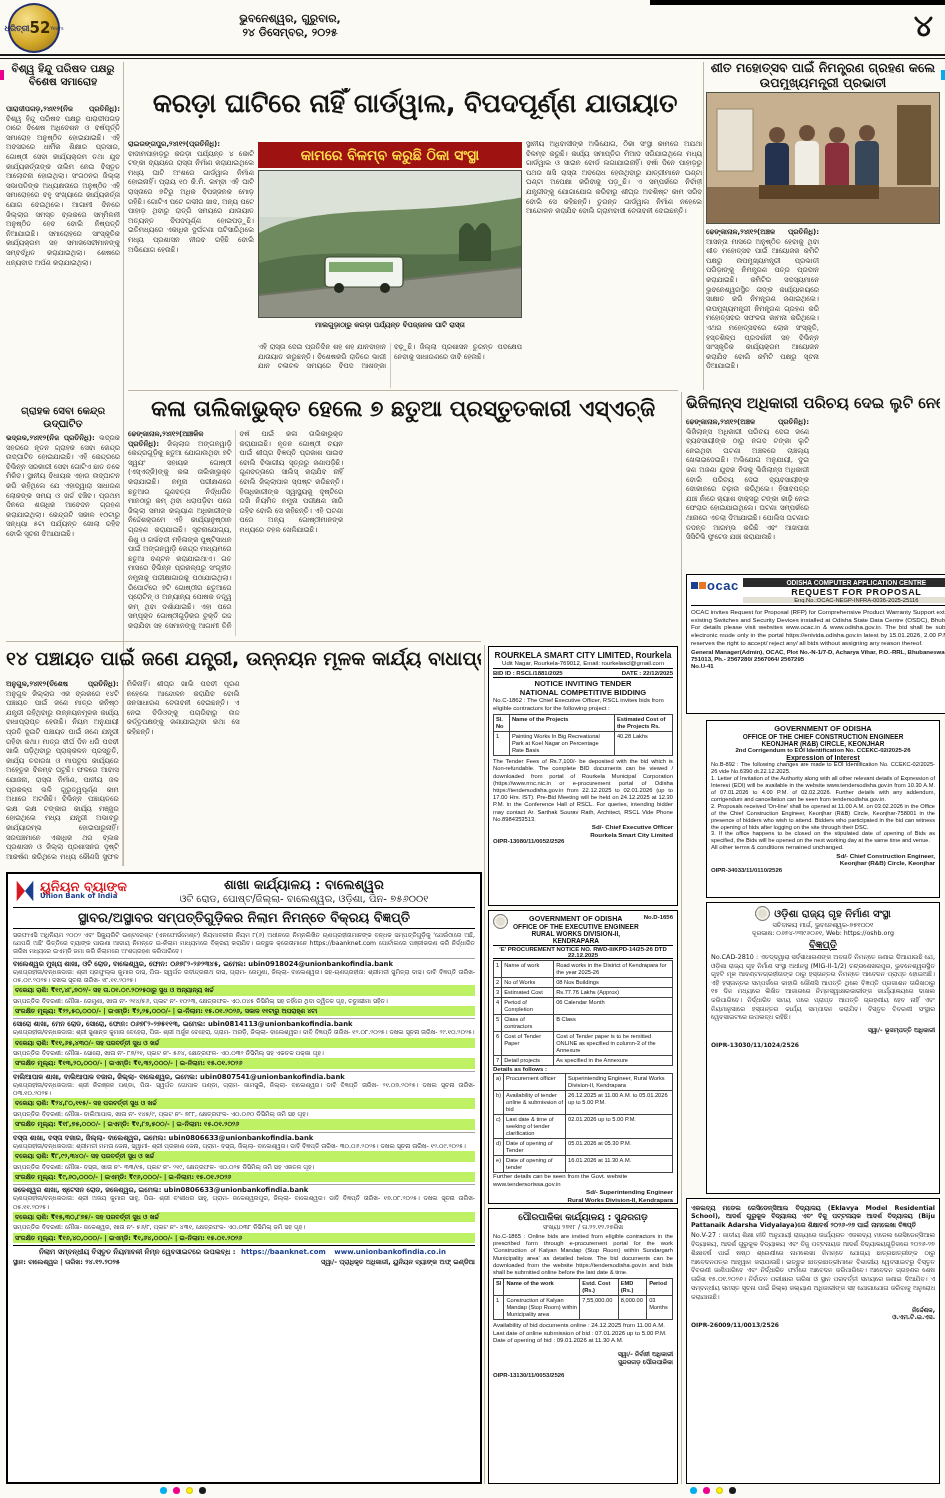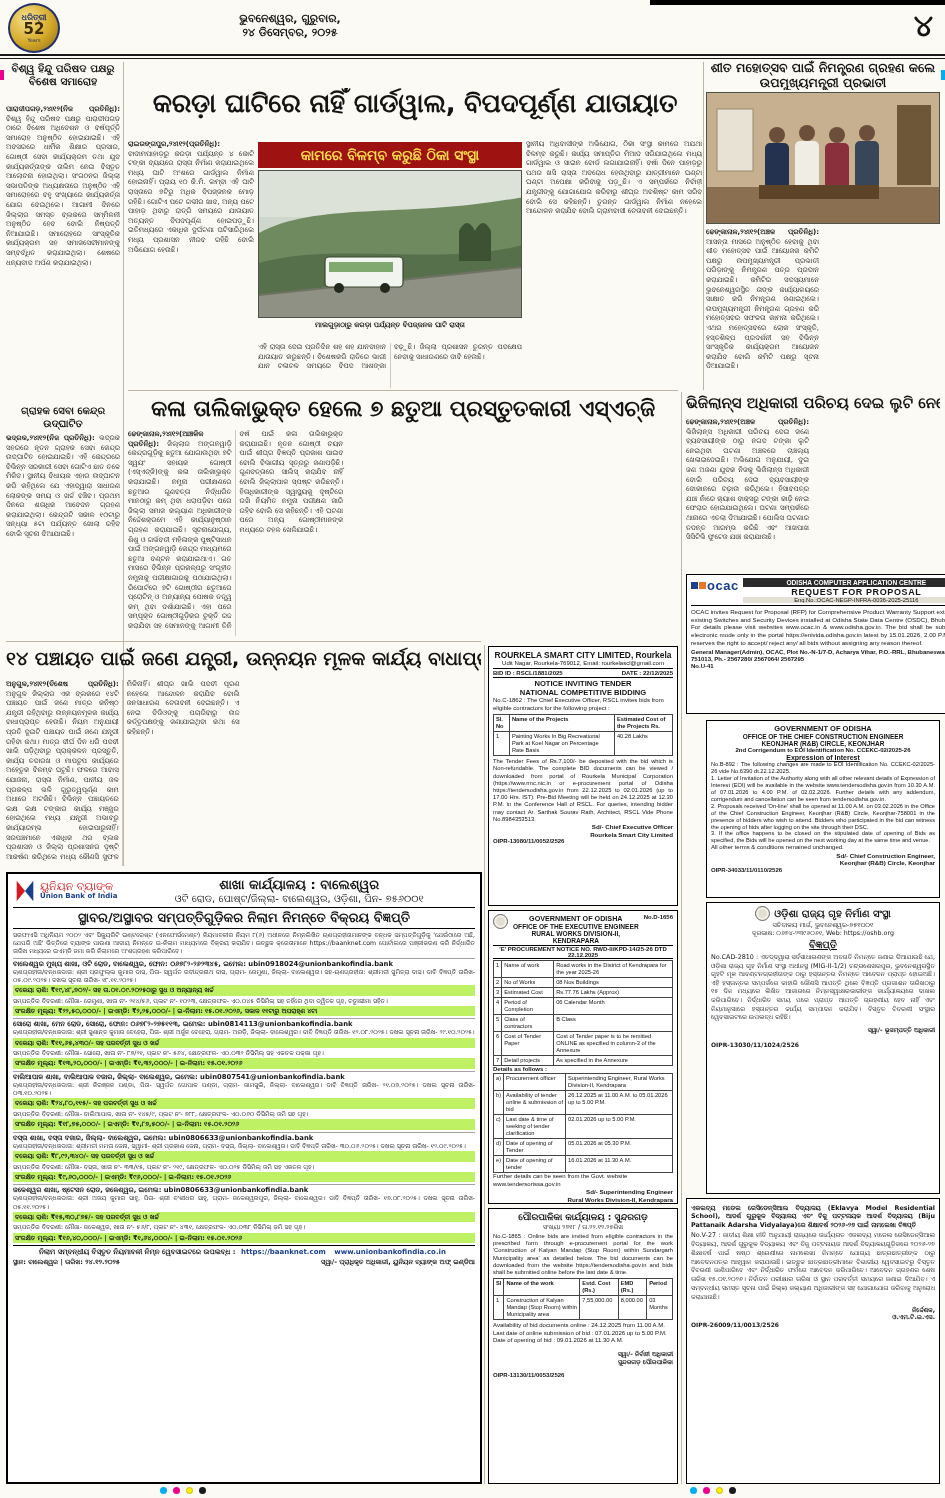--- a/index.html
+++ b/index.html
@@ -7,21 +7,21 @@
   .page{position:relative;width:945px;height:1498px;margin:0 auto;background:#fbfaf4;color:#141414;
         font-family:"DejaVu Sans","Liberation Sans",sans-serif;overflow:hidden}
   .abs{position:absolute}
   .hrule{position:absolute;background:#1a1a1a}
   .vr{position:absolute;width:1px;background:#bdb6a6}
   .hr2{position:absolute;height:1px;background:#bdb6a6}
 
   
   .badge{left:8px;top:3px;width:52px;height:50px;border-radius:50%;
          background:radial-gradient(circle at 35% 30%,#f7e08a,#d4a928 55%,#8a6a14);
-         border:2px solid #23306b;display:flex;flex-direction:column;align-items:center;justify-content:center;text-align:center}
+         border:2px solid #23306b;display:flex;flex-direction:row;align-items:center;justify-content:center;text-align:center}
   .badge .t{font-size:8px;font-weight:bold;color:#23306b;line-height:9px}
   .badge .y{font-size:15px;font-weight:800;color:#3a2c00;line-height:15px}
   .badge .s{font-size:5px;color:#23306b}
   .dateline{left:150px;top:12px;width:280px;text-align:center;font-size:11px;font-weight:bold;line-height:14px}
   .topbar{left:650px;top:0;width:295px;height:5px;background:#000}
   .pageno{right:12px;top:8px;font-size:30px;font-weight:800;position:absolute}
 
   
   .h-left{font-size:10.5px;font-weight:800;text-align:center;line-height:13px;overflow:hidden}
   .h-main{font-size:26px;font-weight:800;text-align:center;white-space:nowrap;overflow:hidden;letter-spacing:-.3px}
@@ -59,21 +59,21 @@
   .sq{width:7px;height:7px;display:inline-block}
   .sq.b1{background:#1b3f8f}.sq.o1{background:#e87722}
   .ocac-word{font-weight:800;font-size:13px;color:#1b3f8f;letter-spacing:.5px}
   .ocac-org{font-size:6.6px;font-weight:bold;background:#2b2b2b;color:#fff;padding:1px 2px;text-align:center}
   .ocac-title{font-size:9px;font-weight:800;text-align:center;letter-spacing:.6px}
   .ocac-enq{font-size:5.8px;text-align:center;background:#e4e0d5}
 
   
   .ub{border:2px solid #000;background:#fff;padding:3px 5px;overflow:hidden}
   .ub-head{display:flex;gap:6px;align-items:center;border-bottom:1.5px solid #000;padding-bottom:2px}
-  .ub-od{font-size:11px;font-weight:400;color:#d71920;line-height:10px}
+  .ub-od{font-size:13px;font-weight:700;color:#d71920;line-height:10px}
   .ub-en{font-size:7px;font-weight:bold;color:#1b3f8f}
   .ub-branchwrap{flex:1;text-align:center}
   .ub-branch{font-size:13px;font-weight:800}
   .ub-addr{font-size:10px}
   .ub-title{border-bottom:1.5px solid #000;font-weight:800;text-align:center;font-size:13px;padding:2px 0;margin-bottom:2px}
   .lot-branch{font-weight:bold;font-size:6.8px;border-top:1px solid #a3a3a3;padding-top:1px;margin-top:2px}
   .lot-body{font-size:6.2px;line-height:8.2px;text-align:justify}
   .lot-shade{background:#bef264;font-weight:bold;font-size:6.4px;line-height:8.6px;padding:1px 2px;margin:1px 0}
   .ub-web{border-top:1.5px solid #000;margin-top:2px;padding-top:2px;font-size:7px;text-align:center;font-weight:bold}
   .ub-web .lnk{color:#1b3f8f;margin:0 3px}

